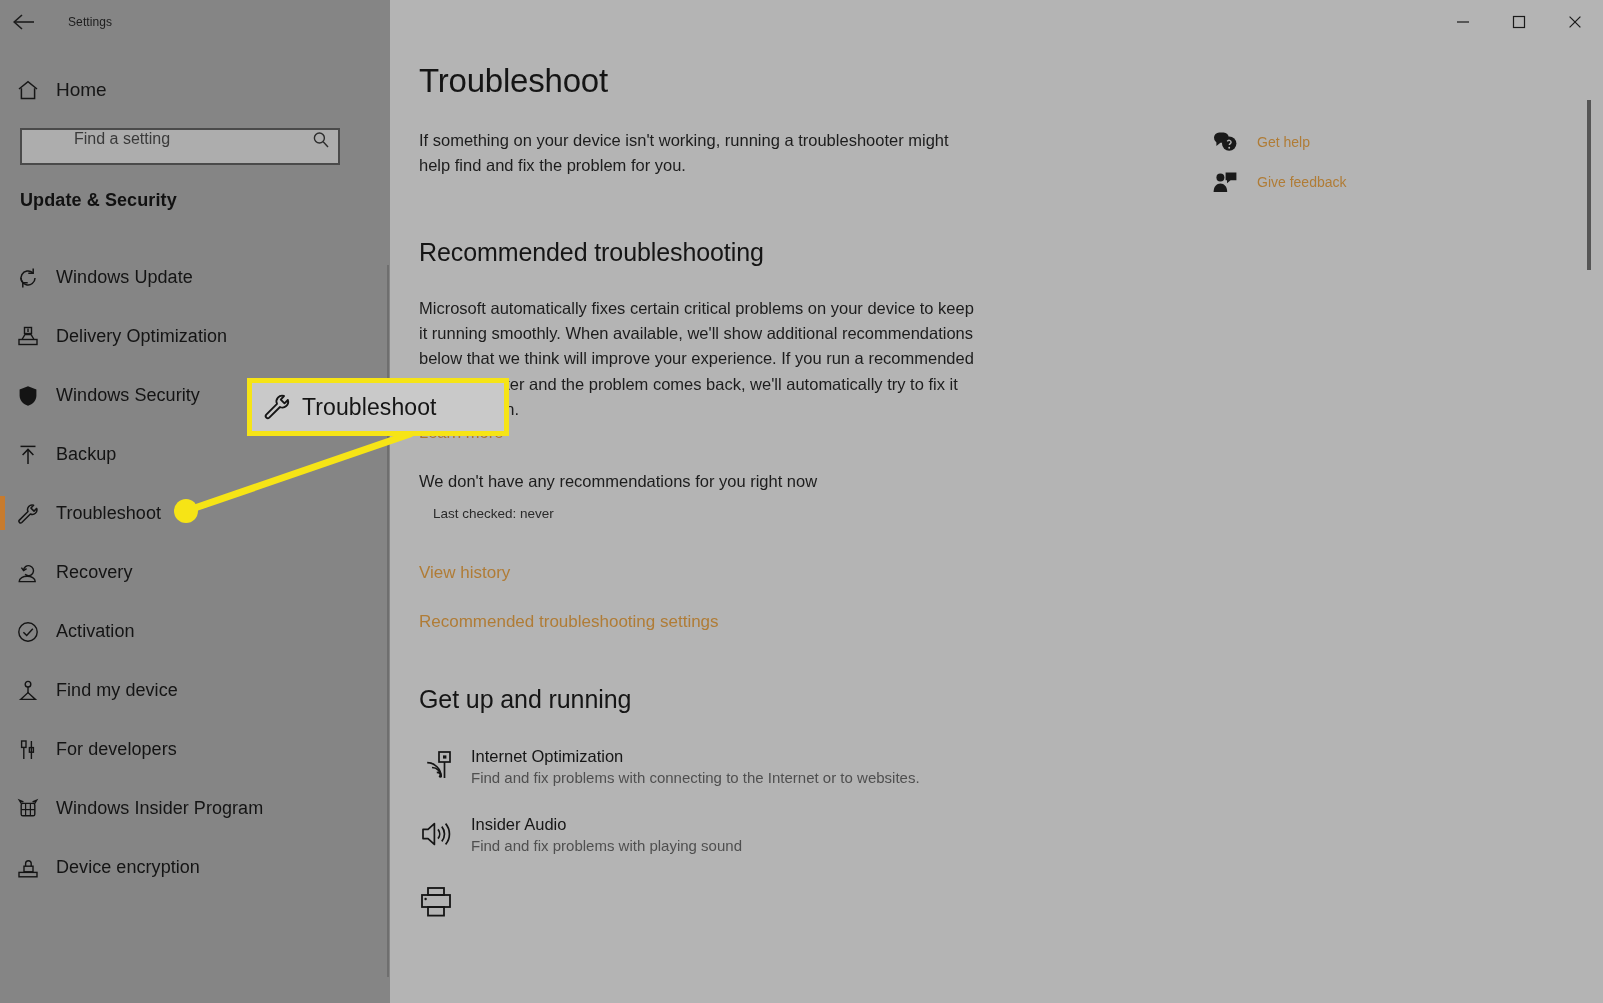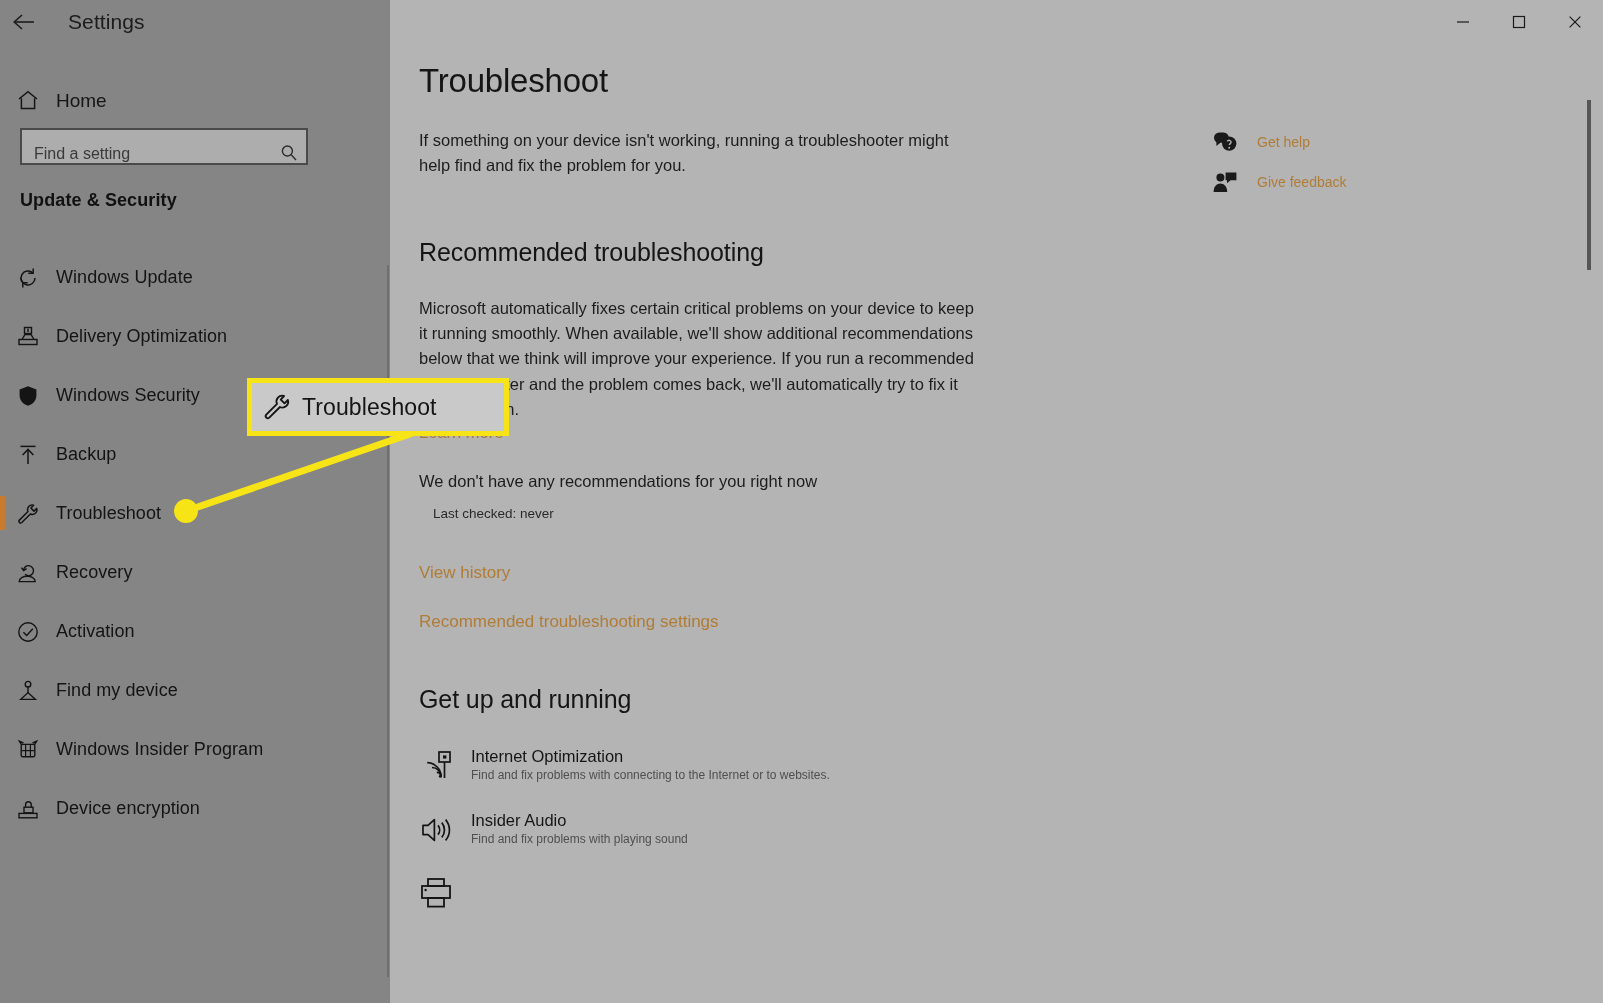--- a/index.html
+++ b/index.html
@@ -41,56 +41,57 @@
     width: 48px;
     height: 44px;
     display: flex;
     align-items: center;
     justify-content: center;
     cursor: pointer;
   }
   .back-btn svg { display: block; }
 
   .app-title {
-    font-size: 21px;
+    font-size: 12px;
     color: #1c1c1c;
     margin-left: 20px;
     letter-spacing: .1px;
   }
 
   .home-row {
     position: absolute;
     left: 0; top: 68px;
     width: 390px;
     height: 44px;
     display: flex;
-    align-items: flex-end;
+    align-items: center;
     cursor: pointer;
   }
   .home-row .ico {
     width: 56px;
     display: flex;
     align-items: center;
     justify-content: center;
   }
   .home-row .lbl {
     font-size: 19px;
     color: #161616;
   }
 
   .search-wrap {
     position: absolute;
     left: 20px; top: 128px;
-    width: 288px;
+    width: 320px;
     height: 37px;
     background: #adadad;
     border: 2px solid #4a4a4a;
     display: flex;
-    align-items: flex-end;
+    align-items: flex-start;
     cursor: text;
+    padding-left: 40px;
   }
   .search-wrap input {
     flex: 1;
     border: none;
     outline: none;
     background: transparent;
     font-family: "Liberation Sans", sans-serif;
     font-size: 16px;
     color: #2c2c2c;
     padding: 0 10px 0 12px;
@@ -285,21 +286,21 @@
     padding-top: 4px;
     display: flex;
     justify-content: flex-start;
   }
   .ts-name {
     font-size: 16.5px;
     color: #161616;
     line-height: 1.35;
   }
   .ts-desc {
-    font-size: 12px;
+    font-size: 15px;
     color: #4f4f4f;
     line-height: 1.45;
     max-width: 490px;
   }
 
   .main-scroll {
     position: absolute;
     right: 12px; top: 100px;
     width: 4px;
     height: 170px;
@@ -457,20 +458,31 @@
         <span class="ico">
           <svg width="24" height="24" viewBox="0 0 24 24">
             <circle cx="12" cy="5.2" r="2.8" fill="none" stroke="#141414" stroke-width="1.4"></circle>
             <line x1="12" y1="8" x2="12" y2="14.4" stroke="#141414" stroke-width="1.4"></line>
             <path d="M4.6 20.4 L12 13.6 L19.4 20.4 Z" fill="none" stroke="#141414" stroke-width="1.4"></path>
           </svg>
         </span>
         <span class="lbl">Find my device</span>
       </div>
 
+      <div class="nav-item">
+        <span class="ico">
+          <svg width="24" height="24" viewBox="0 0 24 24">
+            <rect x="5.6" y="3" width="4.4" height="6.4" fill="none" stroke="#141414" stroke-width="1.4"></rect>
+            <line x1="7.8" y1="9.4" x2="7.8" y2="21" stroke="#141414" stroke-width="1.4"></line>
+            <line x1="15.4" y1="3" x2="15.4" y2="21" stroke="#141414" stroke-width="1.4"></line>
+            <rect x="13.4" y="9.6" width="4" height="4.6" fill="none" stroke="#141414" stroke-width="1.4"></rect>
+          </svg>
+        </span>
+        <span class="lbl">For developers</span>
+      </div>
 
       <div class="nav-item">
         <span class="ico">
           <svg width="24" height="24" viewBox="0 0 24 24">
             <rect x="5.2" y="6.4" width="13.6" height="12.4" rx="1.6" fill="none" stroke="#141414" stroke-width="1.4"></rect>
             <path d="M5.4 6.6 L3.4 3.2 L7.4 5" fill="none" stroke="#141414" stroke-width="1.4"></path>
             <path d="M18.6 6.6 L20.6 3.2 L16.6 5" fill="none" stroke="#141414" stroke-width="1.4"></path>
             <line x1="9.6" y1="6.4" x2="9.6" y2="18.8" stroke="#141414" stroke-width="1.2"></line>
             <line x1="14.4" y1="6.4" x2="14.4" y2="18.8" stroke="#141414" stroke-width="1.2"></line>
             <line x1="5.2" y1="12.6" x2="18.8" y2="12.6" stroke="#141414" stroke-width="1.2"></line>

